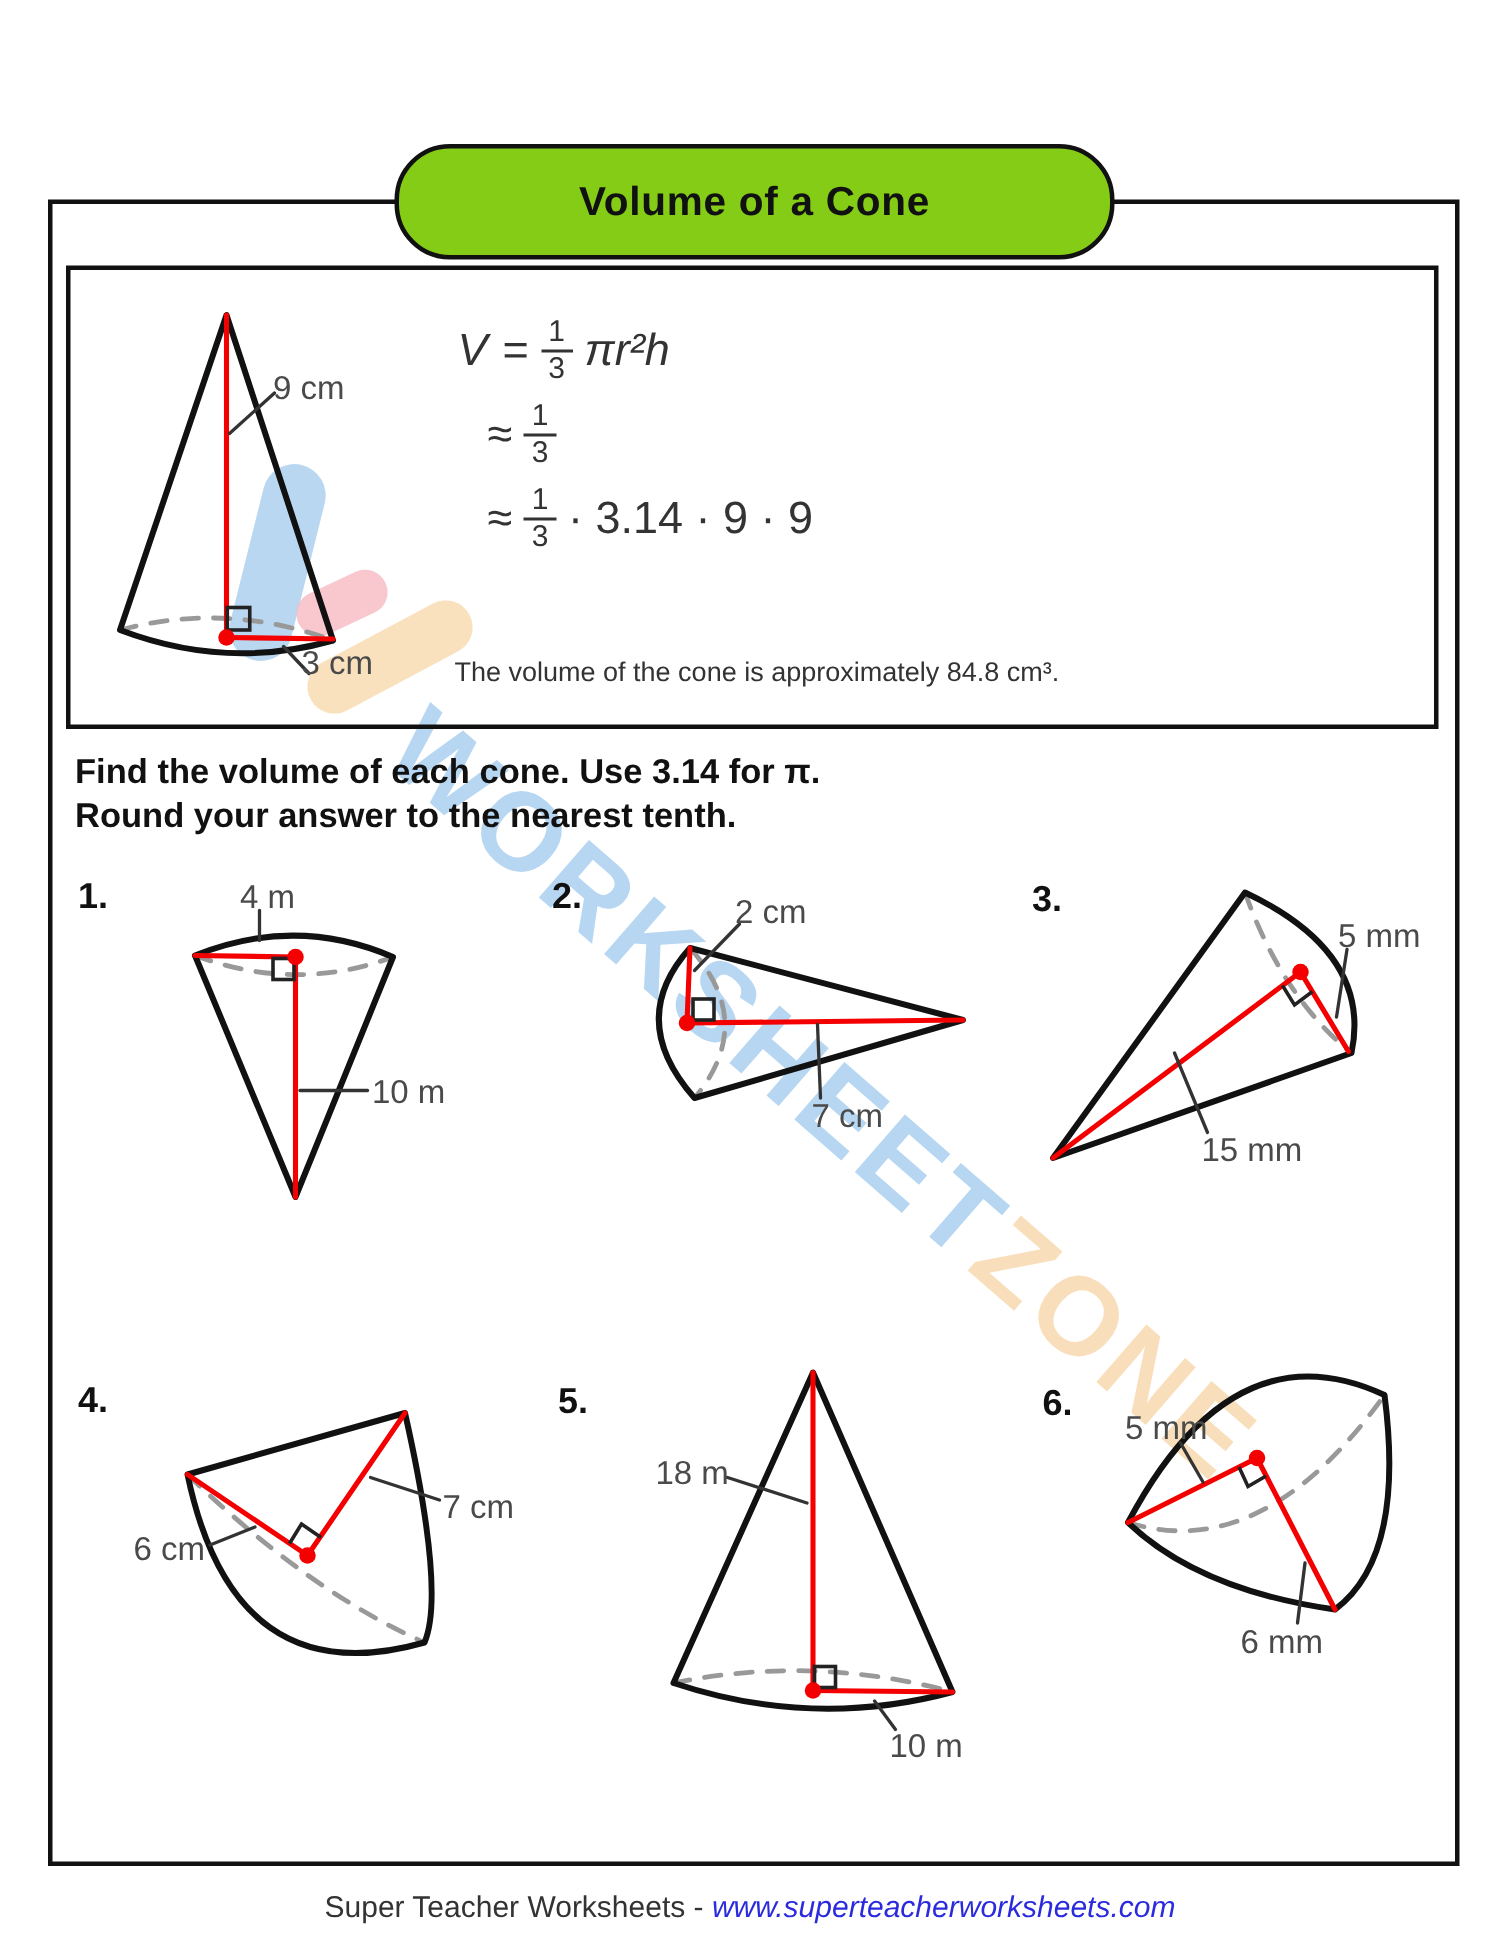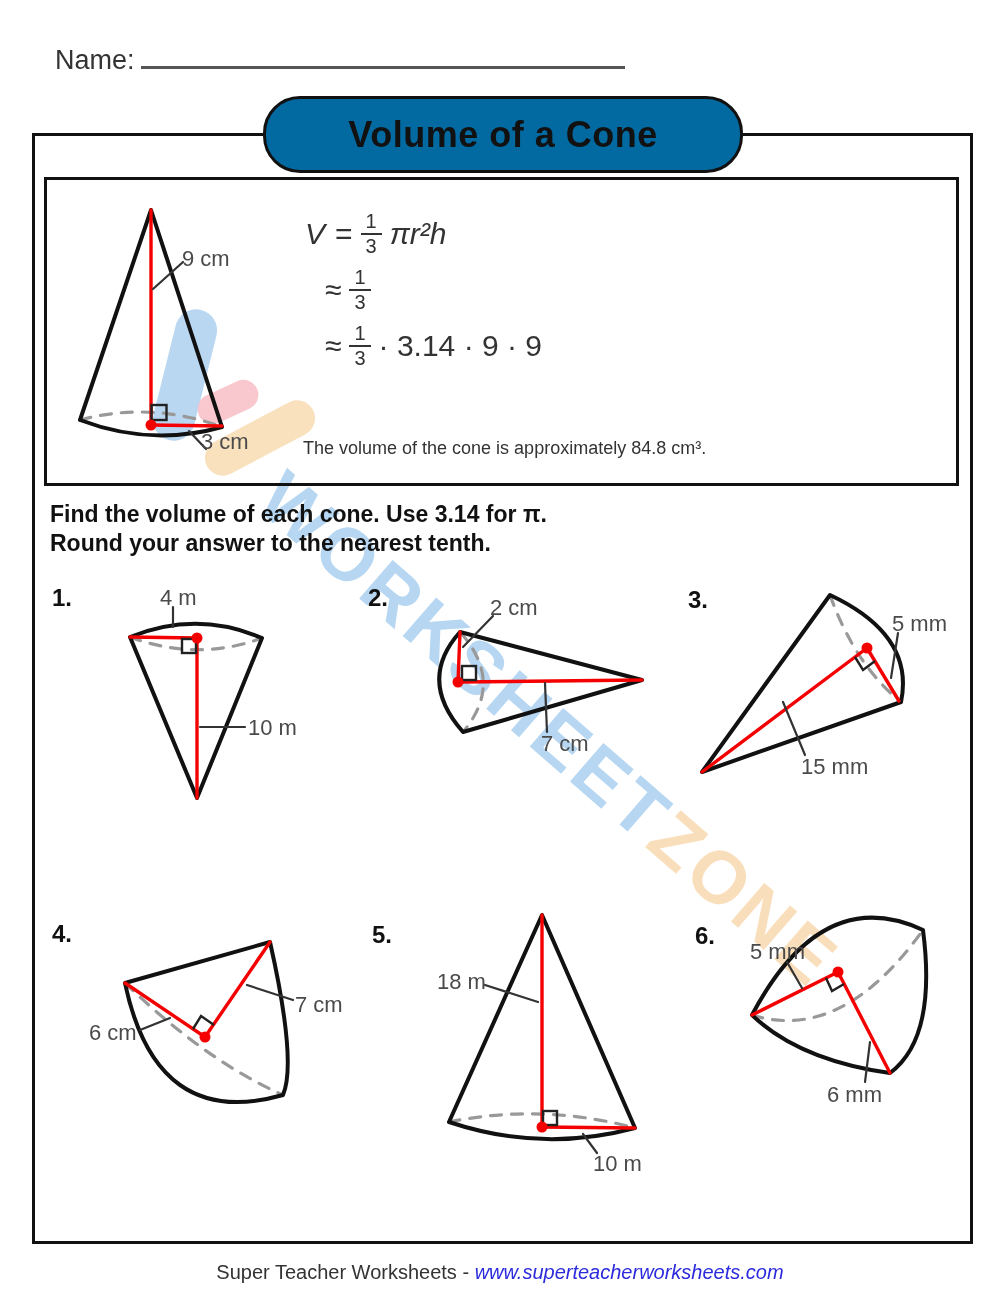--- a/index.html
+++ b/index.html
@@ -14,23 +14,23 @@
   .wm-orange{color:#f8d7ab;}
   .bar{position:absolute;opacity:.8;}
   .bar-blue{left:164px;top:308px;width:42px;height:134px;border-radius:21px;background:#a9cdef;transform:rotate(14deg);}
   .bar-pink{left:196px;top:387px;width:64px;height:30px;border-radius:15px;background:#f6bac2;transform:rotate(-25deg);}
   .bar-orange{left:200px;top:420px;width:120px;height:36px;border-radius:18px;background:#f8d9ae;transform:rotate(-28deg);}
   
   .content{position:absolute;inset:0;z-index:2;}
   .name-row{position:absolute;left:55px;top:42px;font-size:27px;color:#333;}
   .name-line{display:inline-block;width:484px;border-bottom:3px solid #555;height:24px;margin-left:6px;}
   .outer-box{position:absolute;left:32px;top:133px;width:935px;height:1105px;border:3px solid #111;}
-  .title-pill{position:absolute;left:263px;top:96px;width:474px;height:71px;background:#0369a1;
+  .title-pill{position:absolute;left:263px;top:96px;width:474px;height:71px;background:#84cc16;
               border:3px solid #111;border-radius:37px;display:flex;align-items:center;justify-content:center;
-              font-size:36px;font-weight:bold;color:#111;letter-spacing:.5px;}
+              font-size:27px;font-weight:bold;color:#111;letter-spacing:.5px;}
   .example-box{position:absolute;left:44px;top:177px;width:909px;height:303px;border:3px solid #111;}
   .dim-label{position:absolute;font-size:22px;color:#4a4a4a;white-space:nowrap;}
   .prob-num{position:absolute;font-size:24px;font-weight:bold;color:#111;}
   
   .formula{position:absolute;left:305px;top:206px;font-size:30px;color:#333;}
   .f-row{display:flex;align-items:center;height:56px;}
   .f-row .it{font-style:italic;}
   .f-indent{padding-left:20px;}
   .frac{display:inline-block;text-align:center;font-size:20px;line-height:1.05;margin:0 8px;vertical-align:middle;color:#333;}
   .frac .num{display:block;border-bottom:2px solid #333;padding:0 5px 1px;}
@@ -55,23 +55,20 @@
 
   <div class="wm-layer">
     <div class="bar bar-blue"></div>
     <div class="bar bar-pink"></div>
     <div class="bar bar-orange"></div>
     <div class="wm-text"><span class="wm-blue">WORKSHEET</span><span class="wm-orange">ZONE</span></div>
   </div>
 
   <div class="content">
 
-    <div class="name-row">
-      <span>Name:</span><span class="name-line"></span>
-    </div>
 
     <div class="outer-box"></div>
     <div class="title-pill">Volume of a Cone</div>
 
     <div class="example-box"></div>
 
     <svg class="abs" style="left:55px;top:195px" width="230" height="270" viewBox="0 0 230 270">
       <path class="dash" d="M25,225 Q96,206 167,232"></path>
       <path class="cone-outline" d="M96,15 L25,225 Q96,252 167,232 L96,15 Z"></path>
       <line class="red" x1="96" y1="15" x2="96" y2="230"></line>

